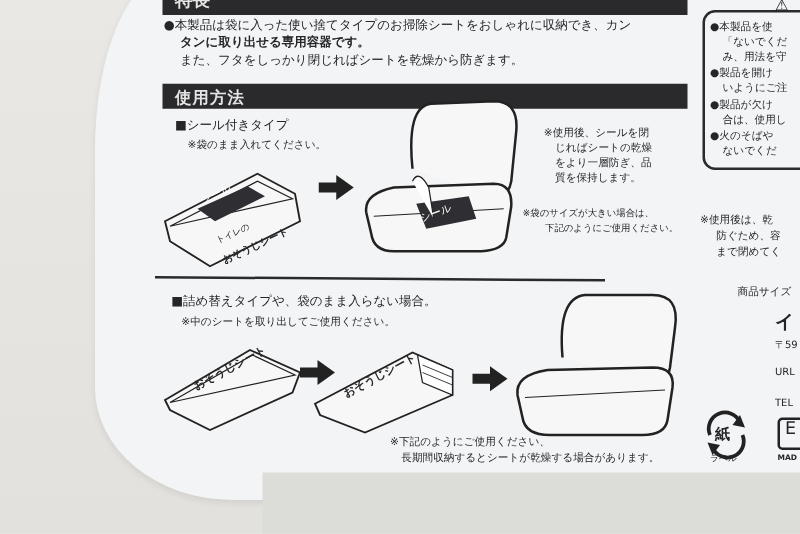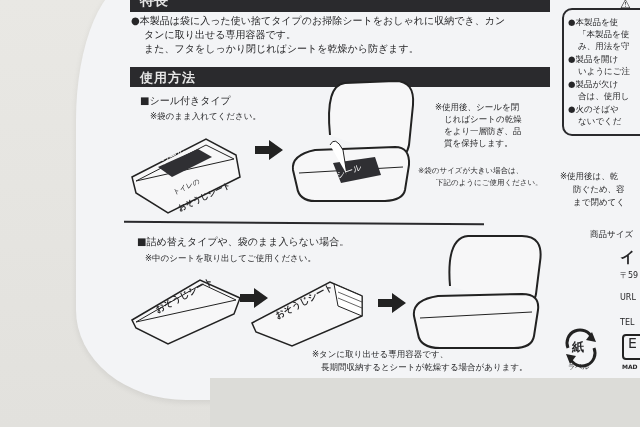--- a/index.html
+++ b/index.html
@@ -23,21 +23,21 @@
 </head>
 <body>
 
 <div class="bg-shadow"></div>
 <div class="paper"></div>
 
 <div class="hdr hdr1">
     <span>特長</span>
   </div>
 <div class="txt" style="left:131px;top:14px;">●本製品は袋に入った使い捨てタイプのお掃除シートをおしゃれに収納でき、カン</div>
-<div class="txt" style="left:144px;top:28px;">タンに取り出せる専用容器です。</div>
+<div class="txt" style="left:144px;top:28px;font-weight:bold;">タンに取り出せる専用容器です。</div>
 <div class="txt" style="left:144px;top:42px;">また、フタをしっかり閉じればシートを乾燥から防ぎます。</div>
 
 <div class="hdr hdr2">
     <span>使用方法</span>
   </div>
 
 <div class="txt" style="left:140px;top:94px;">■シール付きタイプ</div>
 <div class="txt sm" style="left:150px;top:110px;">※袋のまま入れてください。</div>
 
 <svg style="left:128px;top:135px;" width="120" height="80">
@@ -95,27 +95,27 @@
 <svg style="left:378px;top:293px;" width="30" height="20">
   <polygon points="0,6 14,6 14,0 28,10 14,20 14,14 0,14" fill="#222"></polygon>
 </svg>
 
 <svg style="left:410px;top:228px;" width="140" height="125">
   <path d="M40,58 Q36,10 58,8 L112,8 Q134,8 130,34 L126,66 Q124,78 110,80" fill="#f7f7f8" stroke="#222" stroke-width="2"></path>
   <path d="M4,88 Q2,72 28,68 L112,66 Q130,66 128,82 L124,108 Q122,120 104,120 L30,120 Q10,120 8,106 Z" fill="#f7f7f8" stroke="#222" stroke-width="2"></path>
   <path d="M10,90 L122,84" stroke="#222" stroke-width="1"></path>
 </svg>
 
-<div class="txt sm" style="left:312px;top:348px;">※タンに取り出せる専用容器です、</div>
+<div class="txt sm" style="left:312px;top:348px;">※下記のようにご使用ください、</div>
 <div class="txt sm" style="left:321px;top:361px;">長期間収納するとシートが乾燥する場合があります。</div>
 
 <div class="caution-box"></div>
 <div class="warn">⚠</div>
 <div class="txt sm" style="left:568px;top:16px;">●本製品を使</div>
-<div class="txt sm" style="left:578px;top:28px;">「本製品を使</div>
+<div class="txt sm" style="left:578px;top:28px;">「ないでくだ</div>
 <div class="txt sm" style="left:578px;top:40px;">み、用法を守</div>
 <div class="txt sm" style="left:568px;top:53px;">●製品を開け</div>
 <div class="txt sm" style="left:578px;top:65px;">いようにご注</div>
 <div class="txt sm" style="left:568px;top:78px;">●製品が欠け</div>
 <div class="txt sm" style="left:578px;top:90px;">合は、使用し</div>
 <div class="txt sm" style="left:568px;top:103px;">●火のそばや</div>
 <div class="txt sm" style="left:578px;top:115px;">ないでくだ</div>
 
 <div class="txt sm" style="left:560px;top:170px;">※使用後は、乾</div>
 <div class="txt sm" style="left:573px;top:183px;">防ぐため、容</div>

